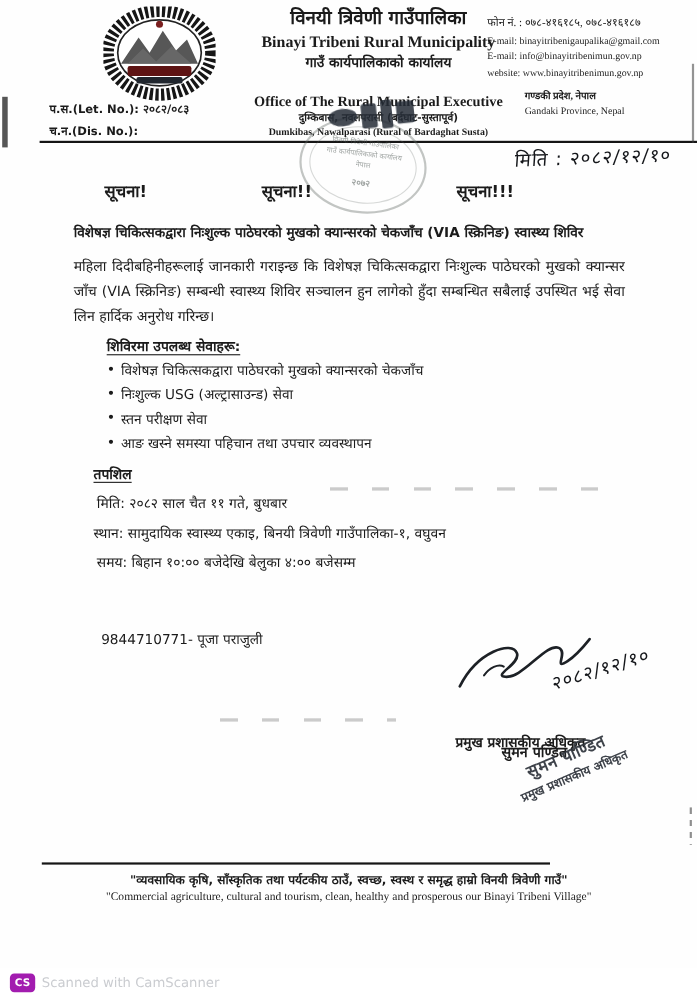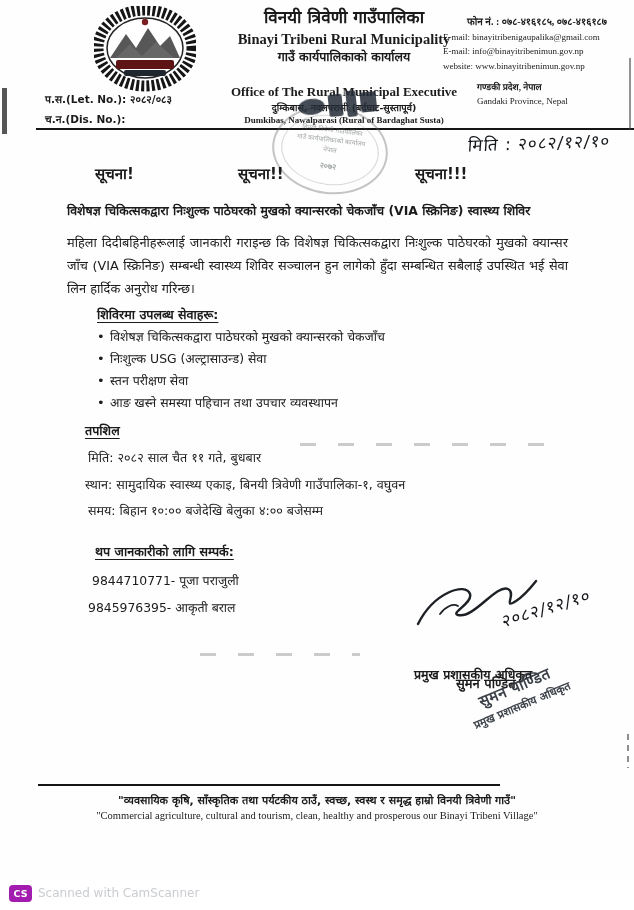--- a/index.html
+++ b/index.html
@@ -20,21 +20,21 @@
   
   .lh-center{left:196px;top:8px;width:296px;text-align:center;}
   .lh-center div{line-height:1.12;}
   .np-name{font-size:17px;font-weight:bold;}
   .en-name{font-size:14.5px;font-weight:bold;margin-top:4px;}
   .office-np{font-size:12.5px;font-weight:bold;margin-top:3px;}
   .office-en{font-size:13px;font-weight:bold;margin-top:21px;}
   .addr-np{font-size:9.5px;font-weight:bold;margin-top:3px;}
   .addr-en{font-size:9px;font-weight:bold;margin-top:2px;}
   .lh-right{left:443px;top:14px;width:190px;font-size:9px;line-height:1.6;}
-  .lh-right .ph{font-size:10px;font-weight:bold;margin-left:24px;}
+  .lh-right .ph{font-size:10px;font-weight:normal;}
   .lh-right .prov{margin-top:8px;padding-left:34px;line-height:1.5;}
   .letno{left:45px;top:92px;font-size:10.5px;font-weight:bold;}
   .disno{left:45px;top:112px;font-size:10.5px;font-weight:bold;}
 
   .hr-top{left:36px;right:0;top:128px;height:2px;background:#151515;}
 
   
   .hand{font-family:"DejaVu Sans",sans-serif;color:#14161a;}
   .hand-date-top{left:468px;top:131px;font-size:17px;transform:rotate(-2deg) skewX(-6deg);letter-spacing:1px;}
   .hand-date-sig{left:500px;top:596px;font-size:17px;transform:rotate(-17deg) skewX(-8deg);letter-spacing:1px;}
@@ -164,23 +164,21 @@
     <div class="bullet">स्तन परीक्षण सेवा</div>
     <div class="bullet">आङ खस्ने समस्या पहिचान तथा उपचार व्यवस्थापन</div>
   </div>
 
   <div class="abs sec-head u nowrap" style="left:85px;top:422px;">तपशिल</div>
   <div class="abs smudge" style="left:300px;top:443px;width:258px;"></div>
   <div class="abs detail-line nowrap" style="left:88px;top:449px;">मिति: २०८२ साल चैत ११ गते, बुधबार</div>
   <div class="abs detail-line nowrap" style="left:85px;top:476px;">स्थान: सामुदायिक स्वास्थ्य एकाइ, बिनयी त्रिवेणी गाउँपालिका-१, वघुवन</div>
   <div class="abs detail-line nowrap" style="left:88px;top:502px;">समय: बिहान १०:०० बजेदेखि बेलुका ४:०० बजेसम्म</div>
 
-  <div class="abs sec-head u nowrap" style="left:95px;top:543px;">थप जानकारीको लागि सम्पर्क:</div>
   <div class="abs contact-line nowrap" style="left:92px;top:572px;">9844710771- पूजा पराजुली</div>
-  <div class="abs contact-line nowrap" style="left:88px;top:599px;">9845976395- आकृती बराल</div>
 
   <div class="abs" style="left:412px;top:578px;">
     <svg width="160" height="64" viewBox="0 0 160 64">
       <path d="M6 46 C22 14, 54 4, 58 16 C61 25, 38 35, 46 37 C62 41, 84 6, 96 11 C105 15, 90 32, 104 23 C113 17, 120 8, 124 3" stroke="#1d2126" stroke-width="2.4" fill="none" stroke-linecap="round"></path>
       <path d="M28 36 C33 29, 41 25, 46 28" stroke="#1d2126" stroke-width="1.8" fill="none" stroke-linecap="round"></path>
     </svg>
   </div>
   <div class="abs hand hand-date-sig nowrap">२०८२/१२/१०</div>
   <div class="abs smudge" style="left:200px;top:653px;width:160px;"></div>
   <div class="abs sig-name nowrap">सुमन पण्डित</div>

